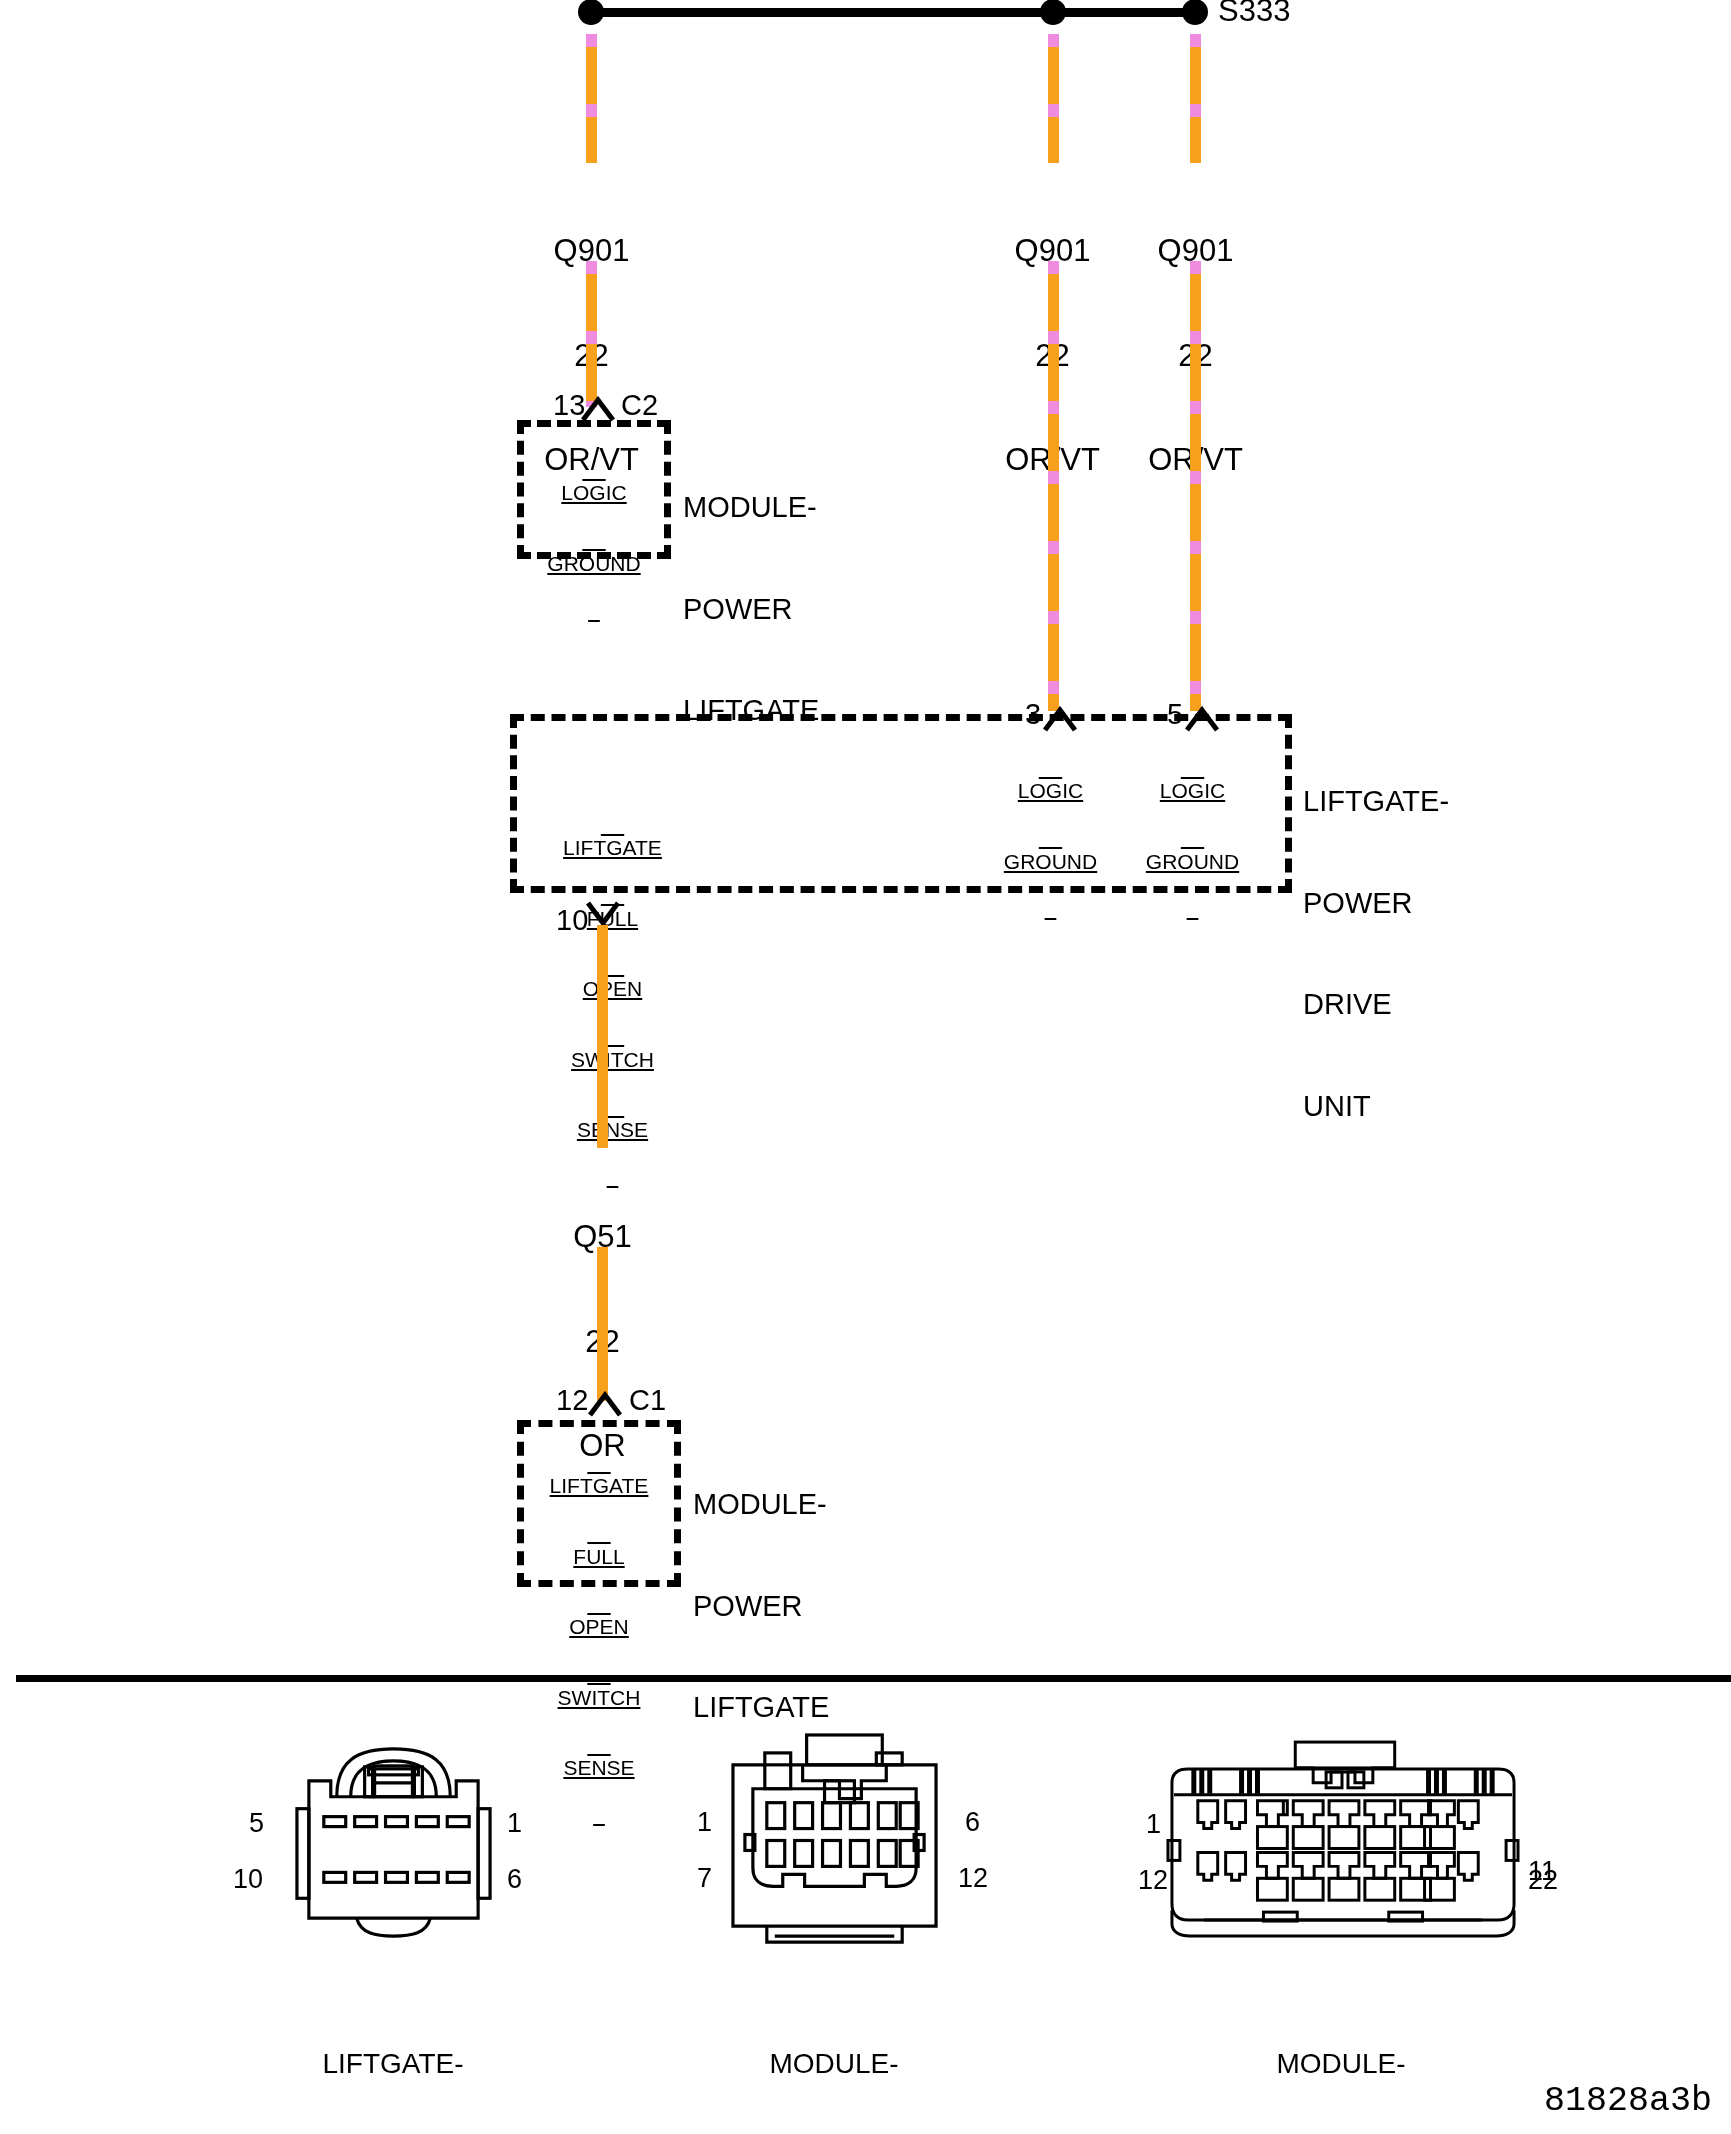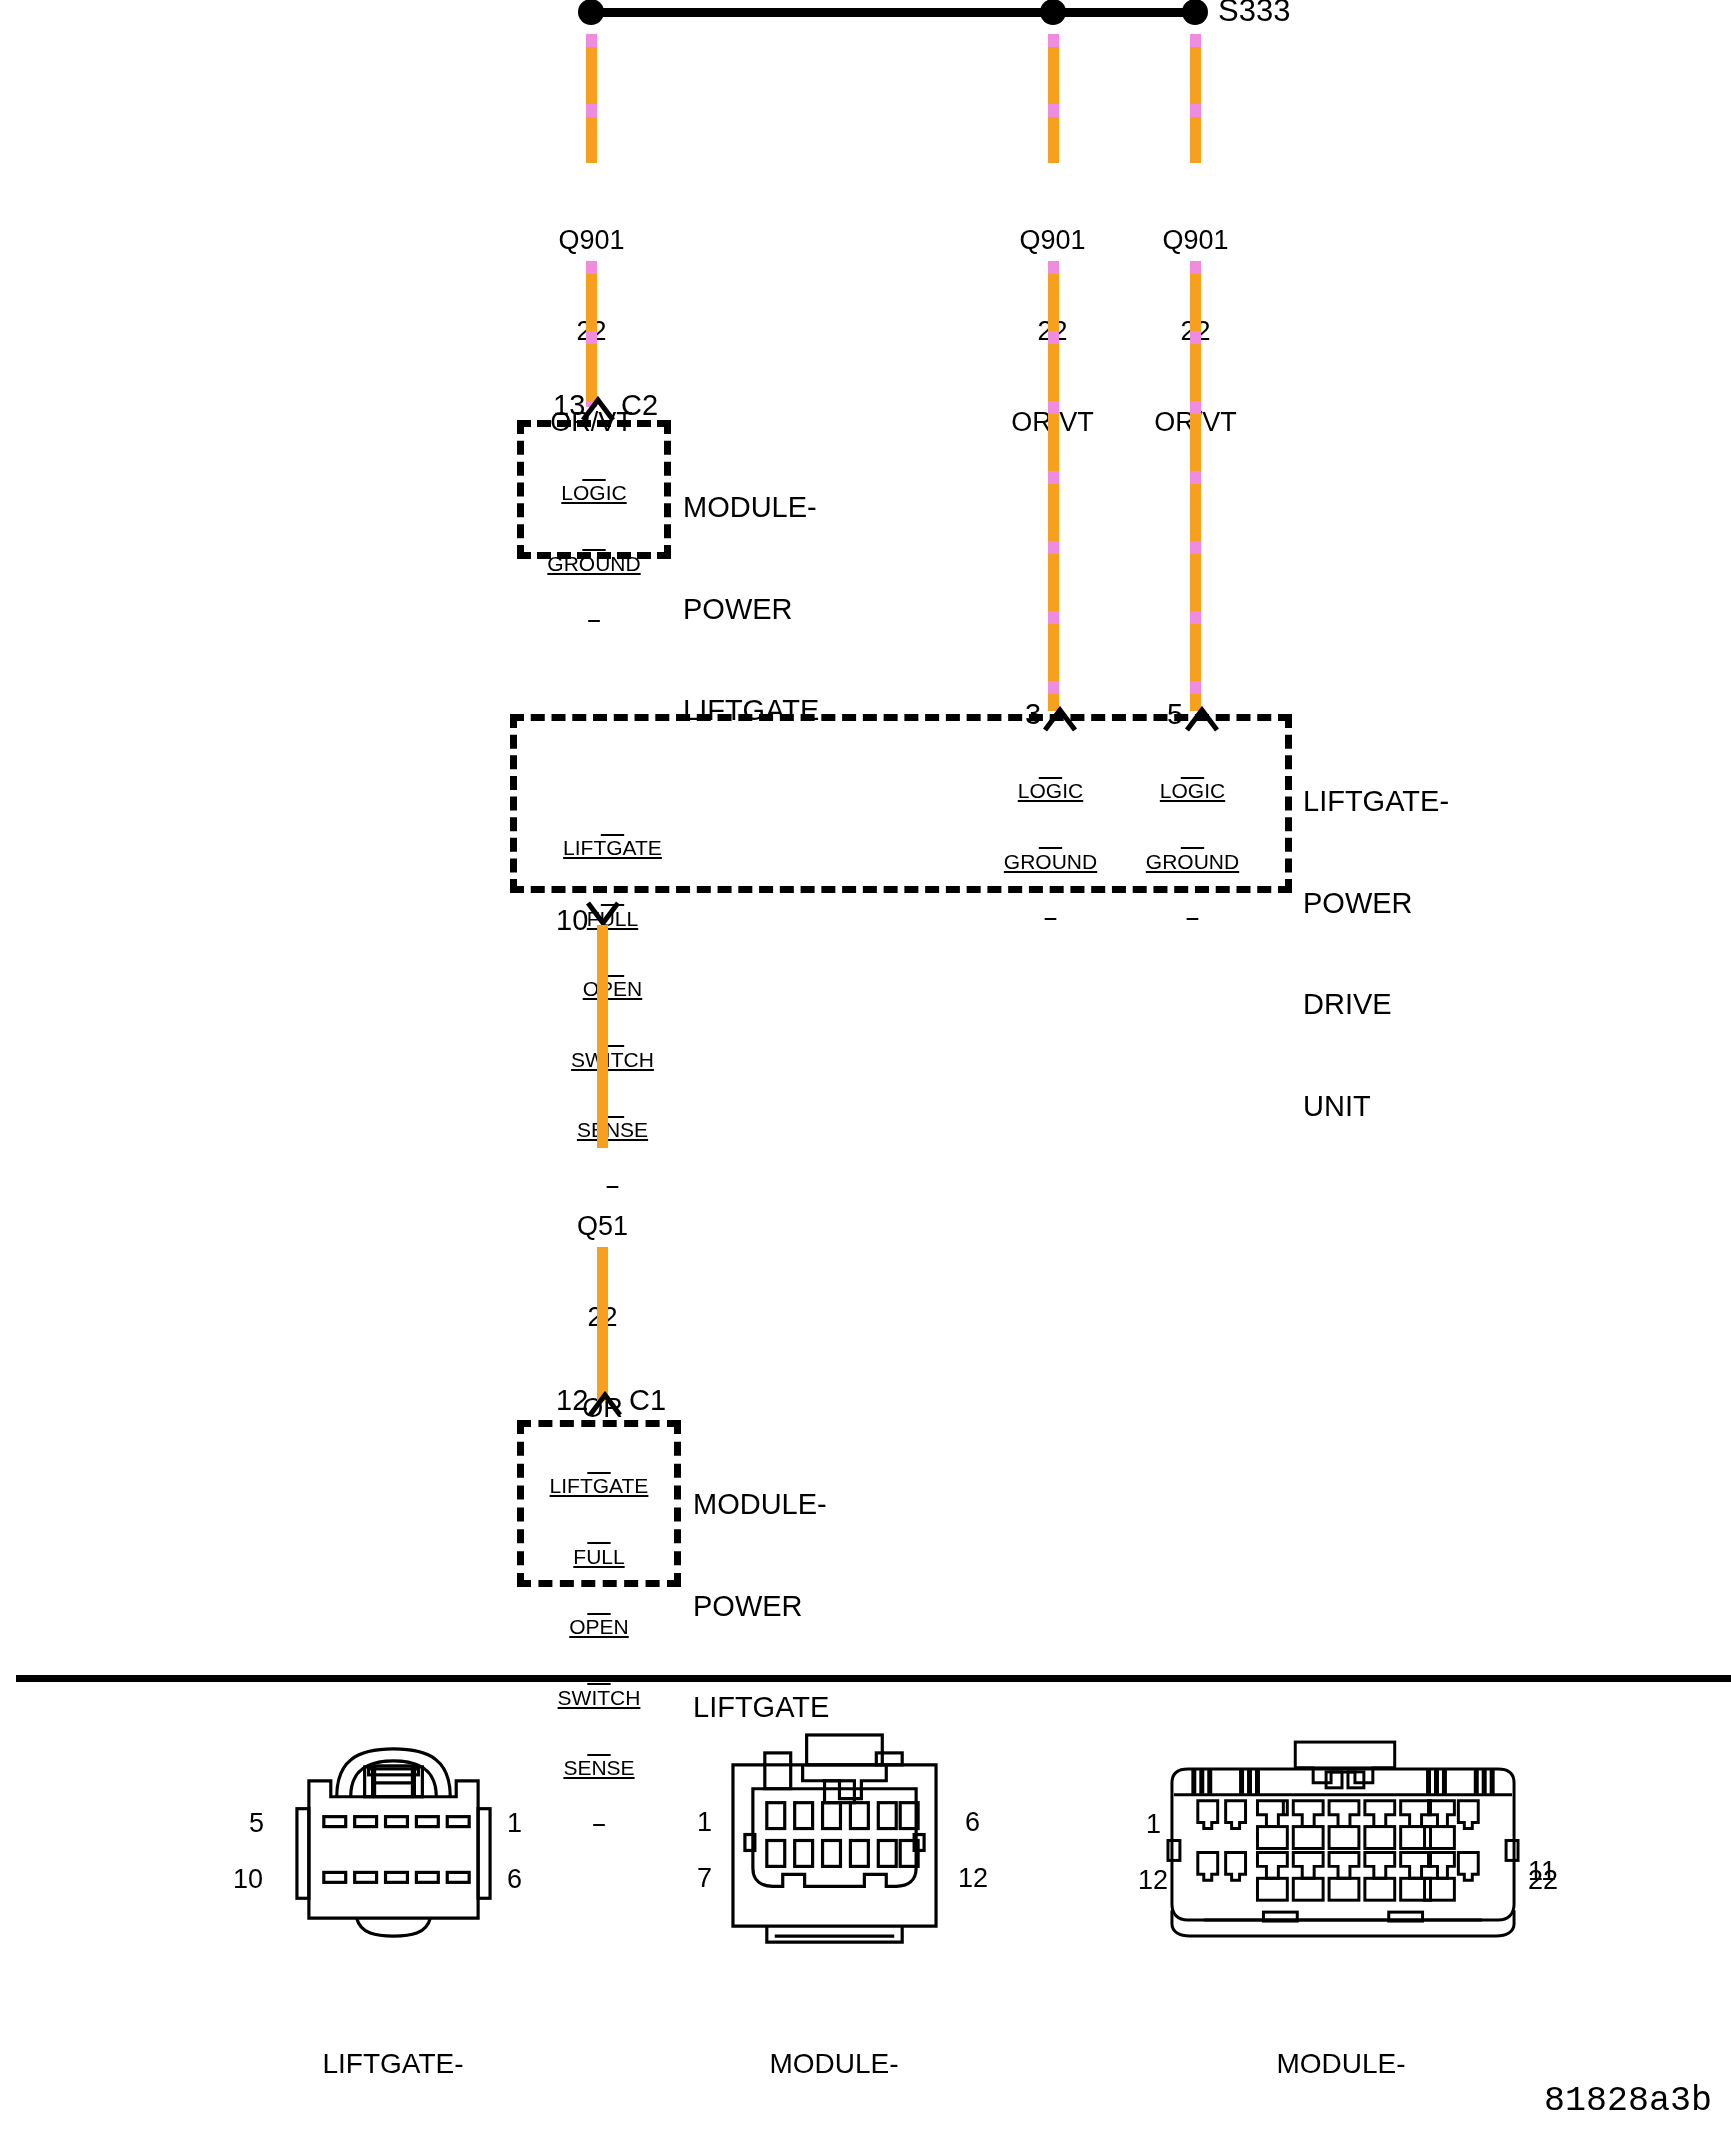--- a/index.html
+++ b/index.html
@@ -32,21 +32,21 @@
     position:absolute;
     border:7px dashed #000;
     background:transparent;
     box-sizing:border-box;
   }
 
   
   .t{position:absolute;white-space:pre;line-height:1.08;text-align:right;}
   .lft{text-align:left;}
 
-  .wirelbl{font-size:27px;line-height:1.12;text-align:center;}
+  .wirelbl{font-size:31px;line-height:1.12;text-align:center;}
   .pinnum{font-size:29px;}
   .conn-id{font-size:29px;}
   .inner{font-size:21px;line-height:1.12;text-align:center;text-decoration:underline;}
   .compname{font-size:29px;line-height:1.17;text-align:left;}
   .splicelbl{font-size:31px;}
 
   
   .chev{position:absolute;}
 
   

